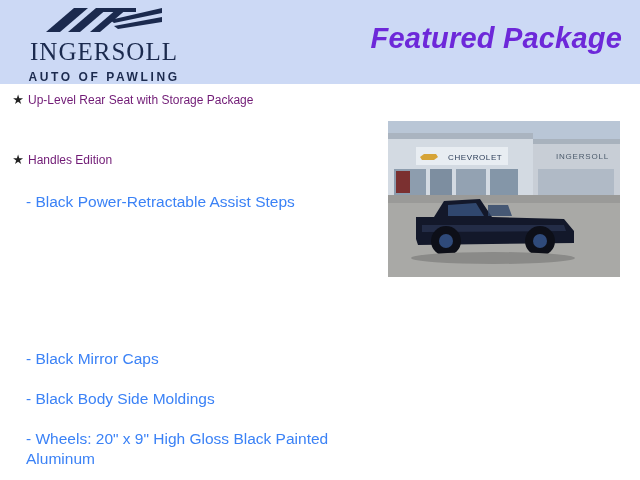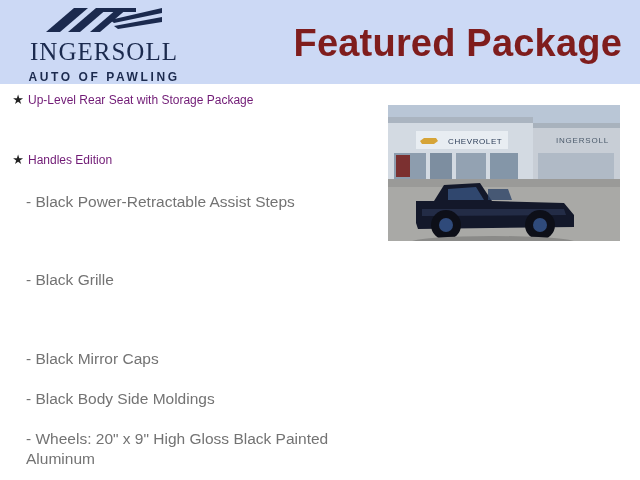--- a/index.html
+++ b/index.html
@@ -64,25 +64,26 @@
     font-size: 12px;
     letter-spacing: 2.6px;
     color: #1b2a4e;
     margin-top: 3px;
     font-weight: 700;
   }
   .header-title {
     position: absolute;
     right: 18px;
     top: 22px;
-    font-size: 38px;
+    font-size: 29px;
     font-weight: bold;
-    color: #7f1d1d;
+    color: #6d28d9;
     letter-spacing: 0.2px;
     font-family: "Liberation Sans", sans-serif;
+    font-style: italic;
   }
   
   .content {
     position: absolute;
     left: 0;
     top: 84px;
     width: 640px;
     height: 396px;
   }
   .bullet-row {
@@ -103,30 +104,30 @@
   .bullet-text {
     font-size: 12px;
     color: #701a75;
     line-height: 20px;
   }
   .sub-row {
     position: absolute;
     left: 26px;
     width: 350px;
     font-size: 15.5px;
-    color: #737373;
+    color: #3b82f6;
     line-height: 20px;
   }
   
   .photo {
     position: absolute;
     left: 388px;
-    top: 105px;
+    top: 121px;
     width: 232px;
-    height: 136px;
+    height: 156px;
     overflow: hidden;
     background: #c2410c;
     border: 0;
   }
   .photo svg { display: block; }
 </style>
 </head>
 <body>
 
 <div class="slide">
@@ -158,21 +159,20 @@
       <div class="bullet-star">★</div>
       <div class="bullet-text">Up-Level Rear Seat with Storage Package</div>
     </div>
 
     <div class="bullet-row" style="top:66px;">
       <div class="bullet-star">★</div>
       <div class="bullet-text">Handles Edition</div>
     </div>
 
     <div class="sub-row" style="top:108px;">- Black Power-Retractable Assist Steps</div>
-    <div class="sub-row" style="top:186px;">- Black Grille</div>
     <div class="sub-row" style="top:265px;">- Black Mirror Caps</div>
     <div class="sub-row" style="top:305px;">- Black Body Side Moldings</div>
     <div class="sub-row" style="top:345px;">- Wheels: 20" x 9" High Gloss Black Painted Aluminum</div>
 
   </div>
 
   <div class="photo">
     <svg viewBox="0 0 232 174" width="232" height="174" aria-hidden="true">
 
       <rect x="0" y="0" width="232" height="70" fill="#b9c6d6"></rect>

